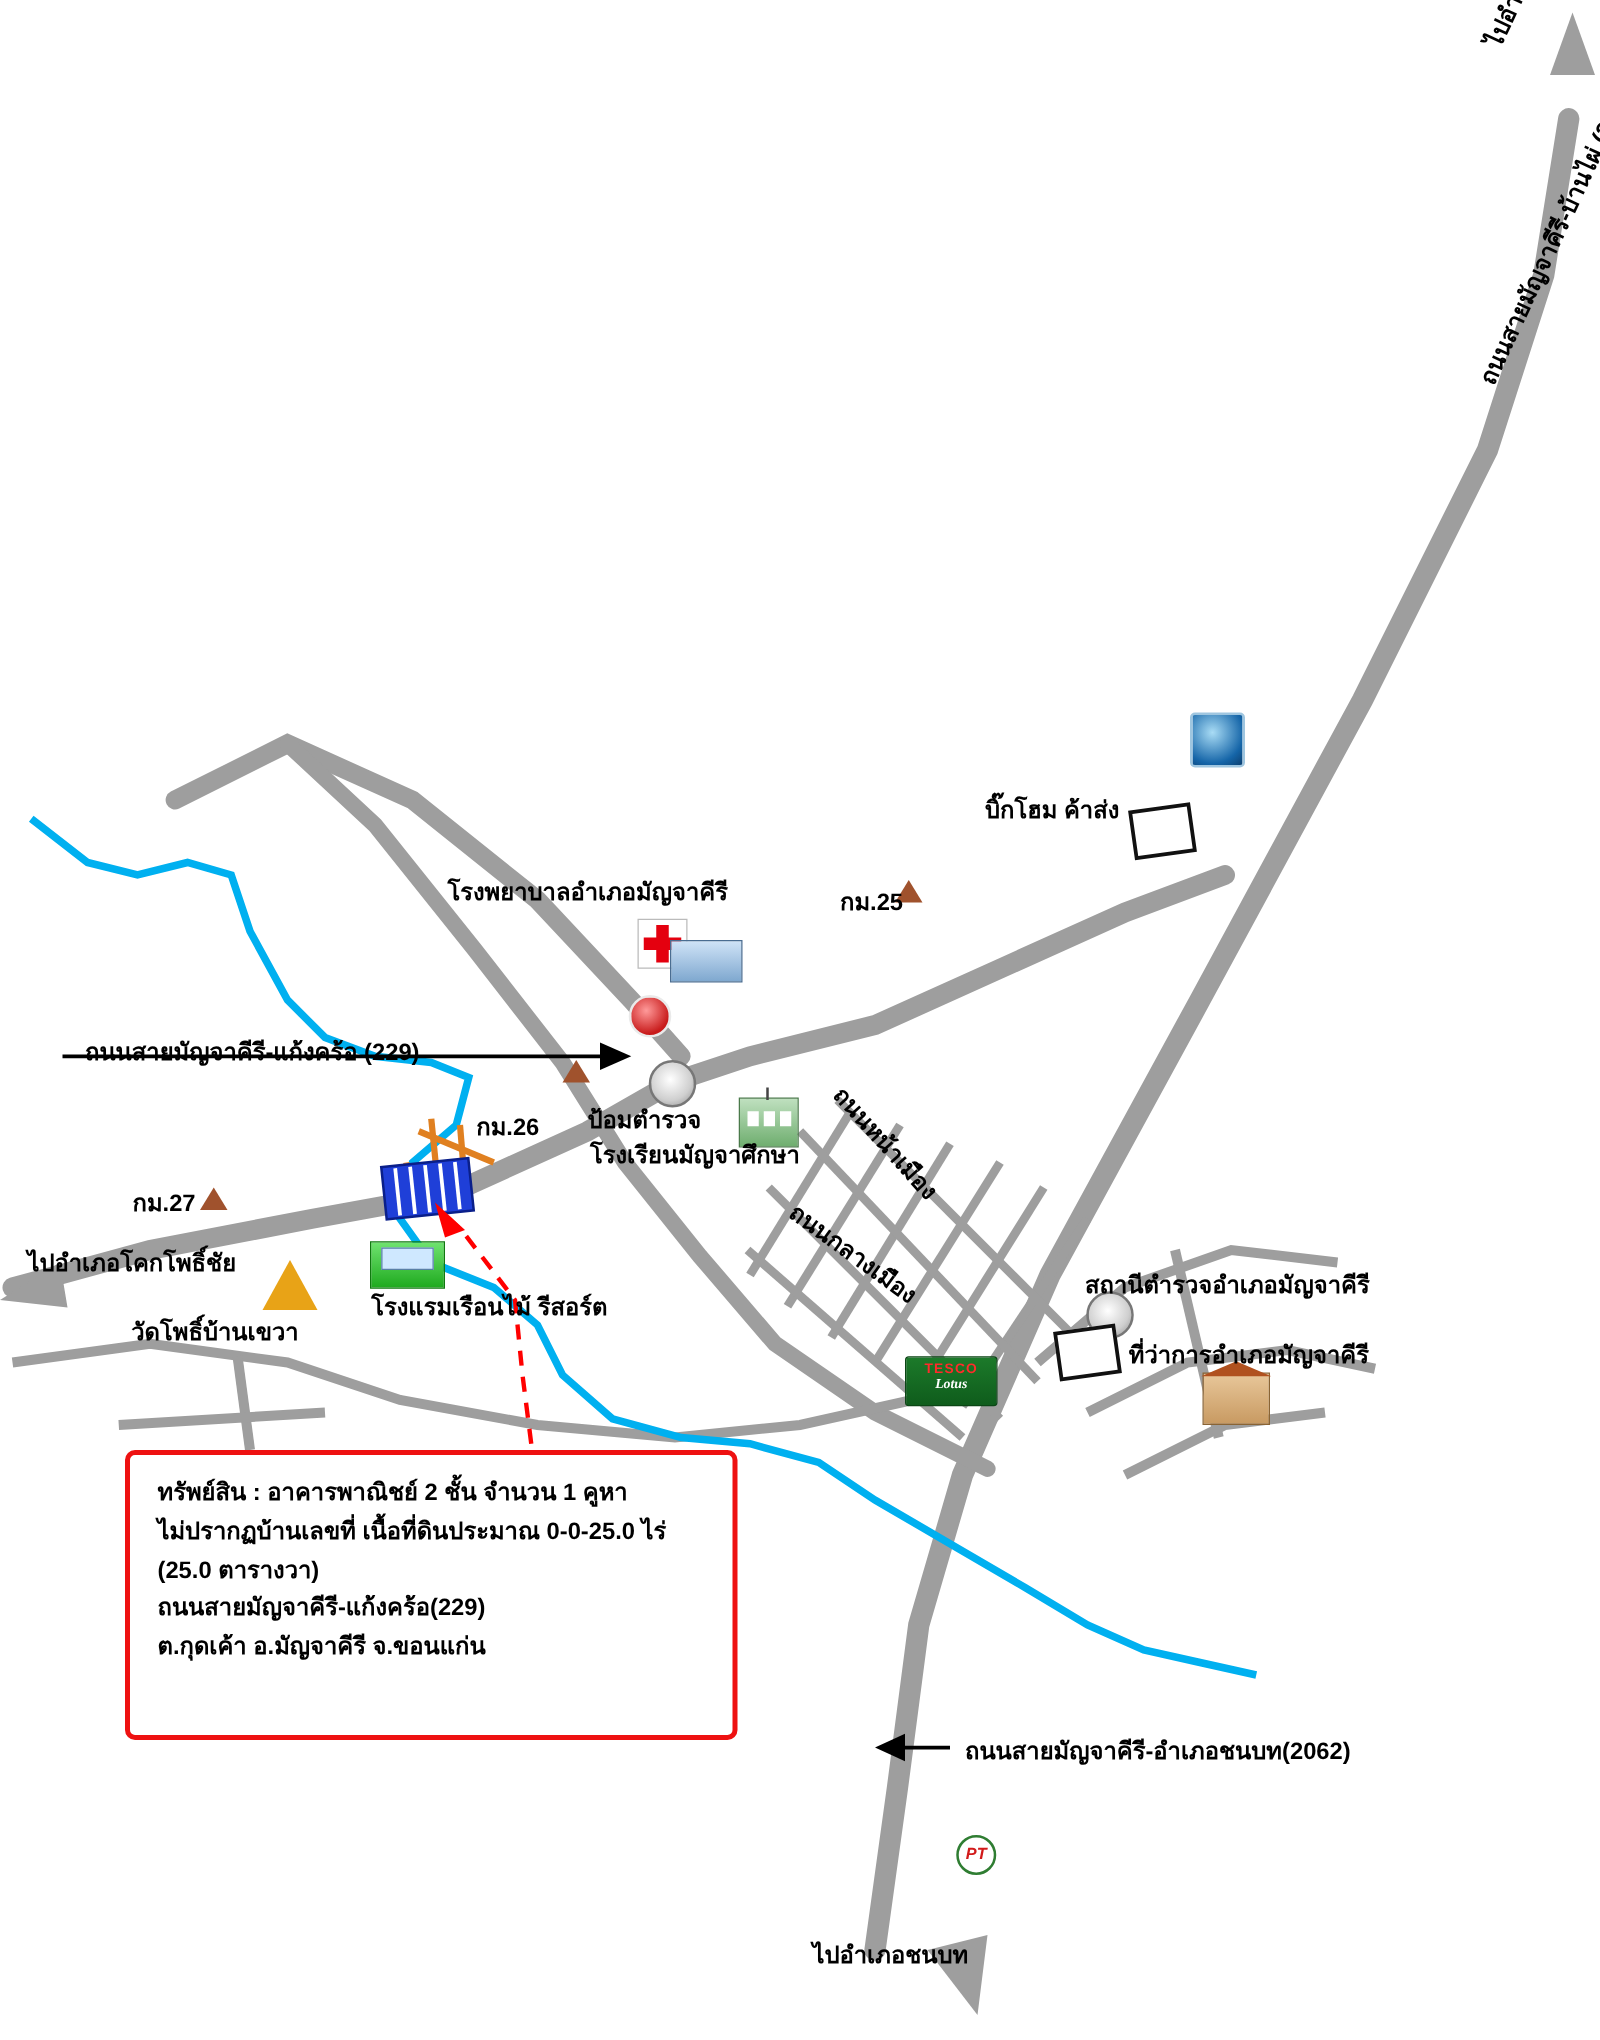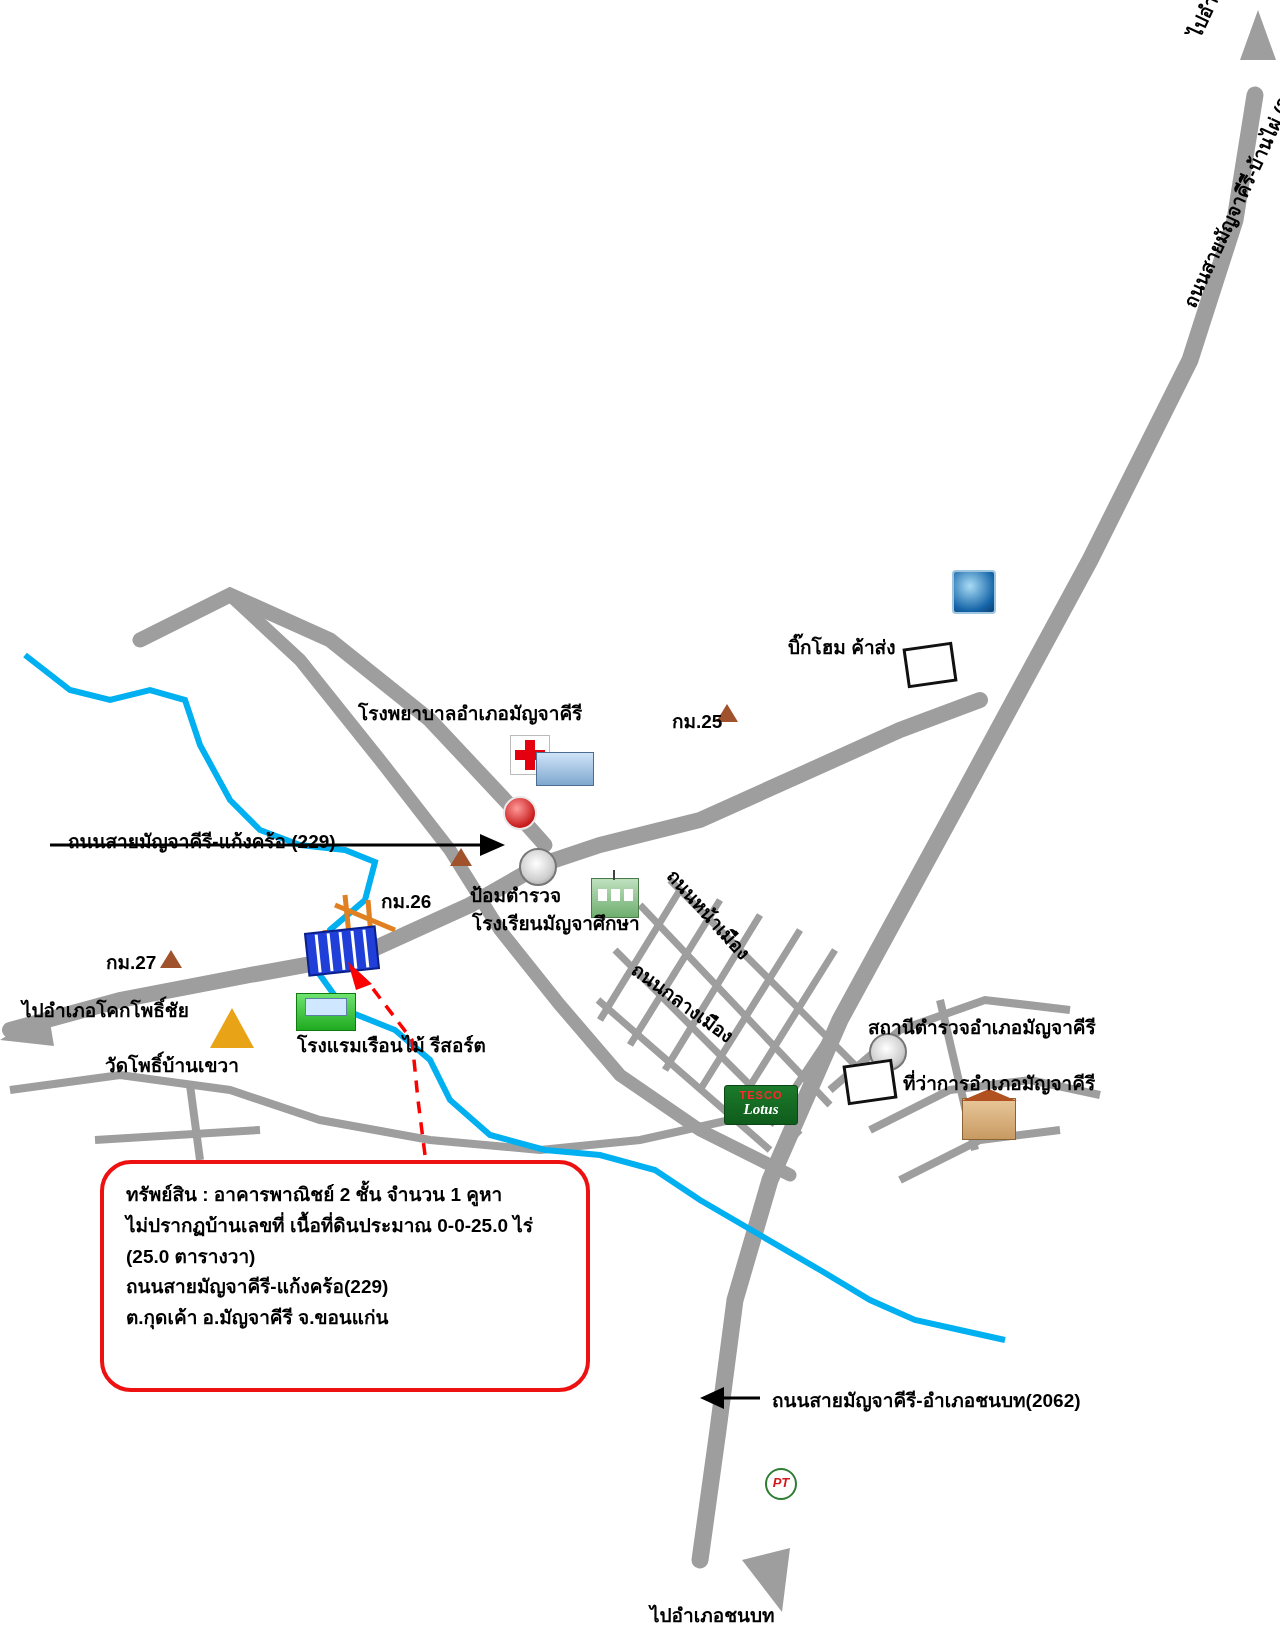--- a/index.html
+++ b/index.html
@@ -48,21 +48,21 @@
     transform: rotate(36deg);
     transform-origin: left top;
   }
   .infobox {
     position: absolute;
     left: 100px;
     top: 1160px;
     width: 490px;
     height: 232px;
     border: 4px solid #ee1111;
-    border-radius: 31px;
+    border-radius: 8px;
     background: #ffffff;
     box-sizing: border-box;
     padding: 16px 18px 10px 22px;
   }
   .infobox div {
     font-family: "Liberation Sans", sans-serif;
     font-size: 19px;
     color: #000000;
     line-height: 1.62;
     white-space: nowrap;
@@ -97,21 +97,21 @@
     border-radius: 3px;
     color: #ffffff;
     font-size: 11px;
     font-weight: bold;
     text-align: center;
     line-height: 1.1;
     padding-top: 3px;
     box-sizing: border-box;
   }
   .tesco .t1 { color: #ff2b2b; font-size: 11px; letter-spacing: 1px;}
-  .tesco .t2 { font-size: 15px; font-style: italic; font-family: "Liberation Serif", serif;}
+  .tesco .t2 { font-size: 11px; font-style: italic; font-family: "Liberation Serif", serif;}
   .pt-logo {
     width: 28px;
     height: 28px;
     border-radius: 50%;
     background: #ffffff;
     border: 2px solid #2f7d32;
     color: #d21a1a;
     font-size: 13px;
     font-weight: bold;
     text-align: center;
@@ -345,21 +345,21 @@
   <div class="lbl rot-road-2062b" style="left:1175px; top:300px;">ถนนสายมัญจาคีรี-บ้านไผ่ (2062)</div>
 
   <div class="lbl" style="left:68px; top:826px;">ถนนสายมัญจาคีรี-แก้งคร้อ (229)</div>
 
   <div class="lbl rot-na-muang" style="left:682px; top:862px;">ถนนหน้าเมือง</div>
 
   <div class="lbl rot-klang-muang" style="left:643px; top:955px;">ถนนกลางเมือง</div>
 
   <div class="lbl" style="left:772px; top:1385px;">ถนนสายมัญจาคีรี-อำเภอชนบท(2062)</div>
 
-  <div class="lbl" style="left:650px; top:1600px;">ไปอำเภอชนบท</div>
+  <div class="lbl" style="left:650px; top:1548px;">ไปอำเภอชนบท</div>
 
   <div class="lbl" style="left:22px; top:995px;">ไปอำเภอโคกโพธิ์ชัย</div>
 
   <div class="lbl" style="left:672px; top:690px;margin-top:16px;">กม.25</div>
   <div class="lbl" style="left:381px; top:850px;margin-top:36px;">กม.26</div>
   <div class="lbl" style="left:106px; top:947px;">กม.27</div>
 
   <div class="lbl" style="left:358px; top:698px;">โรงพยาบาลอำเภอมัญจาคีรี</div>
   <div class="lbl" style="left:788px; top:632px;">บิ๊กโฮม  ค้าส่ง</div>
   <div class="lbl" style="left:470px; top:880px;">ป้อมตำรวจ</div>

